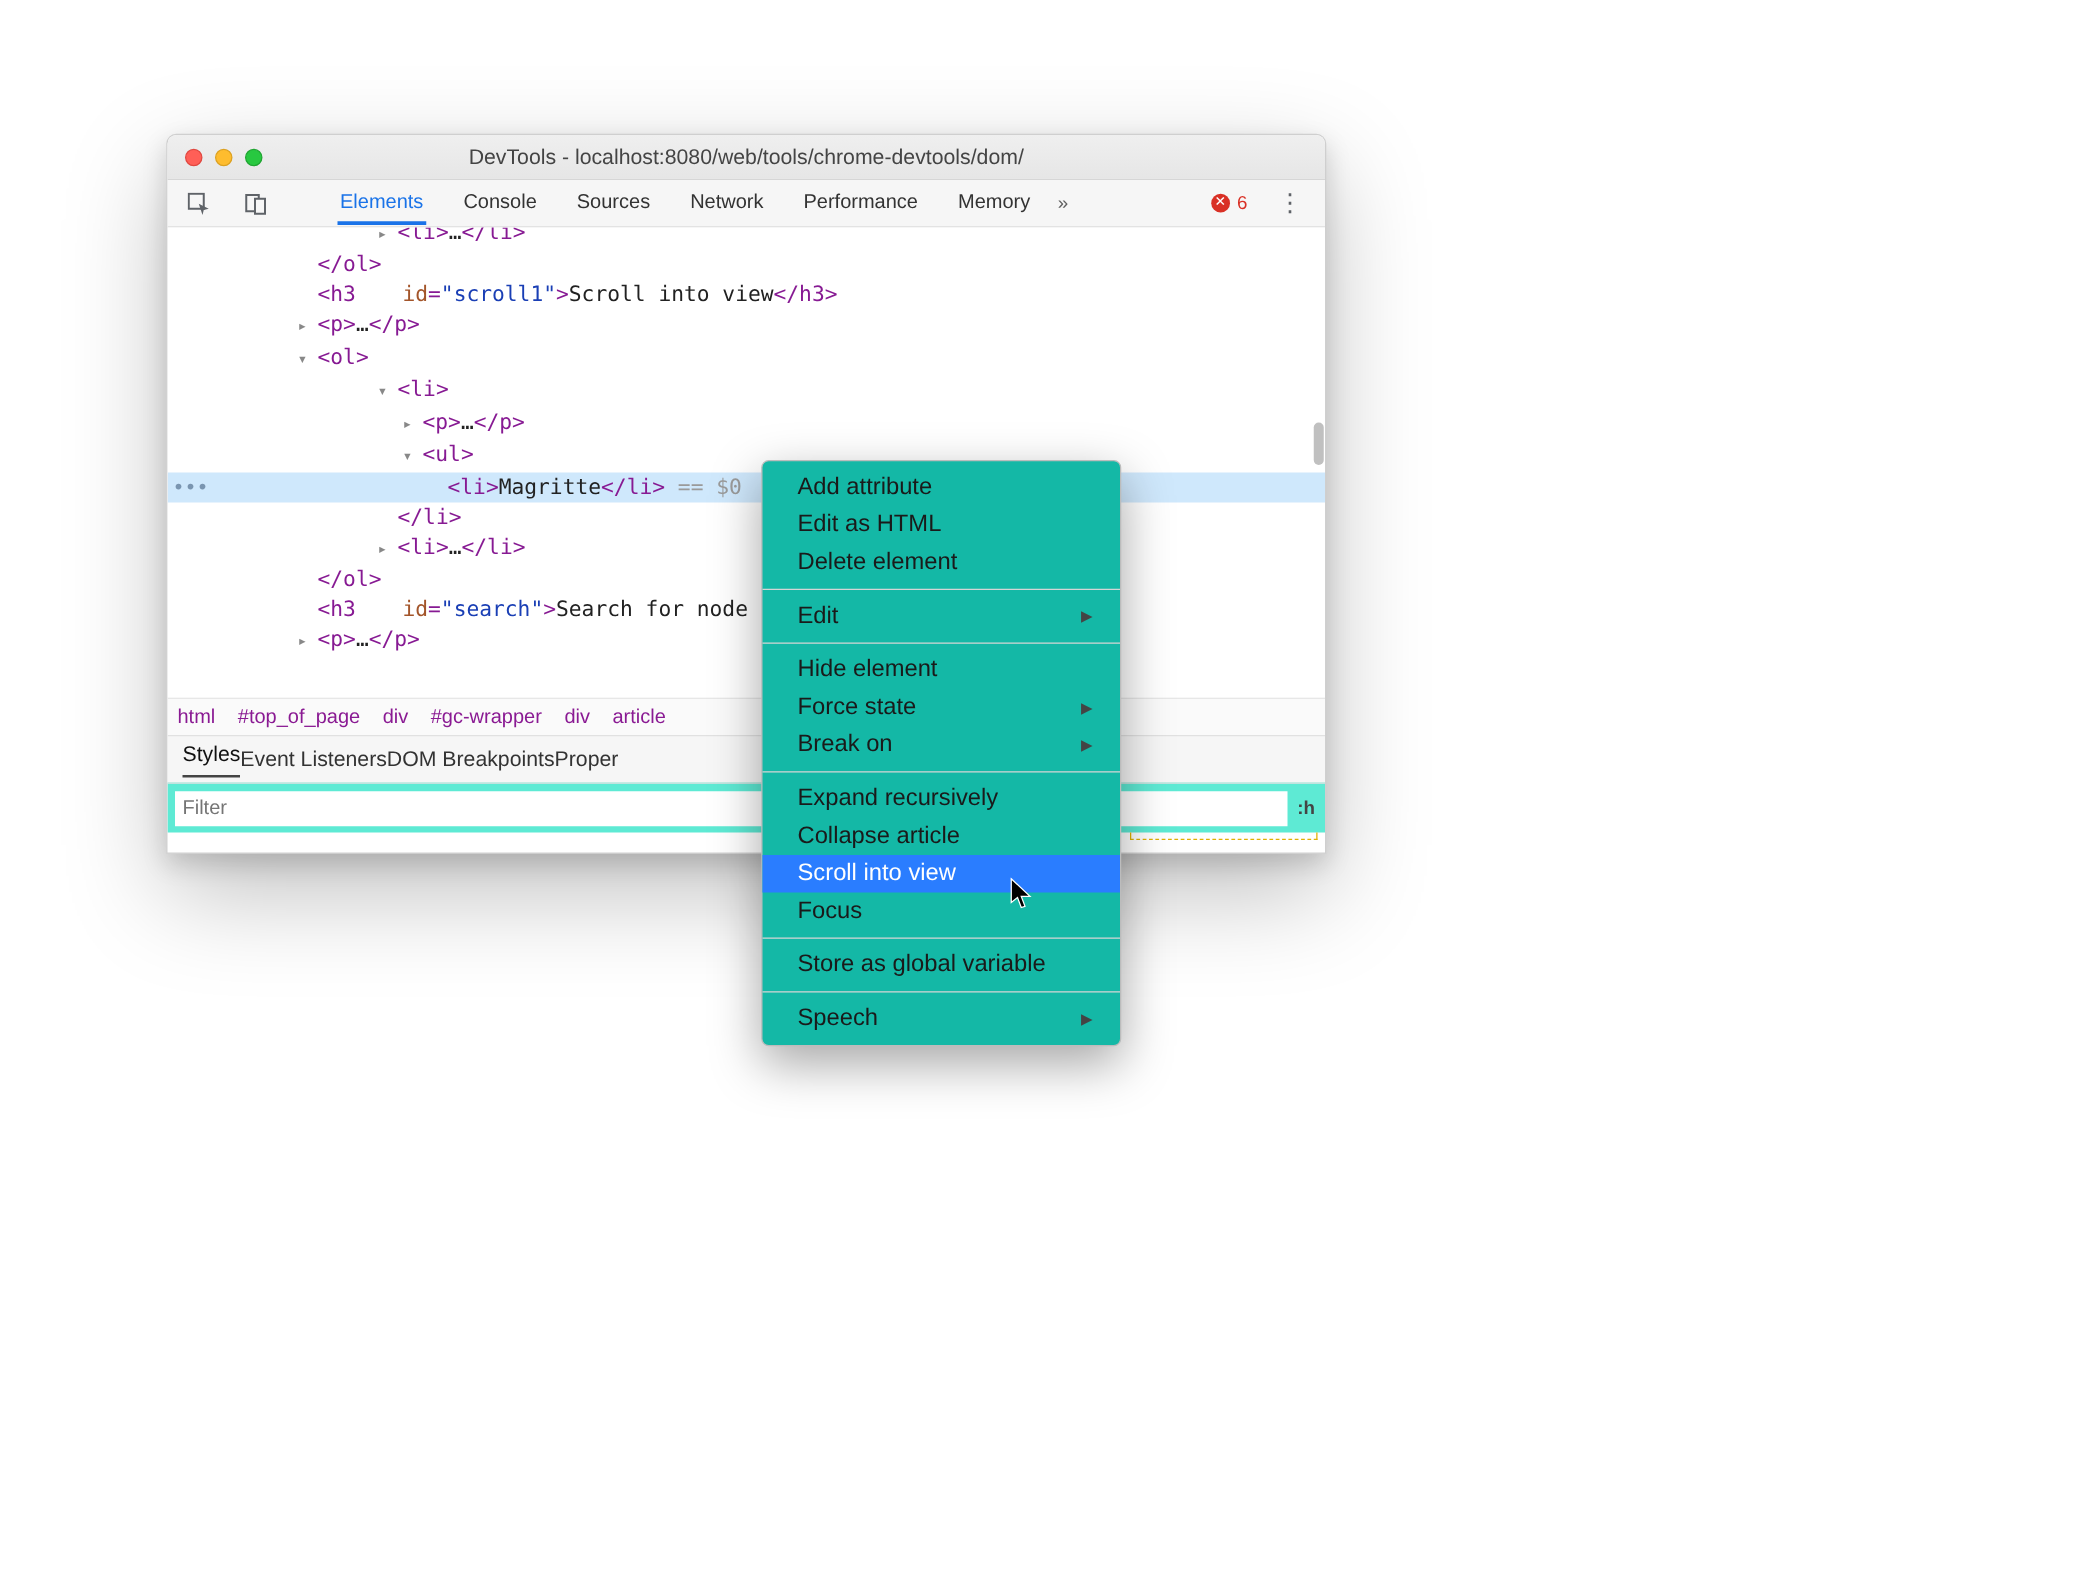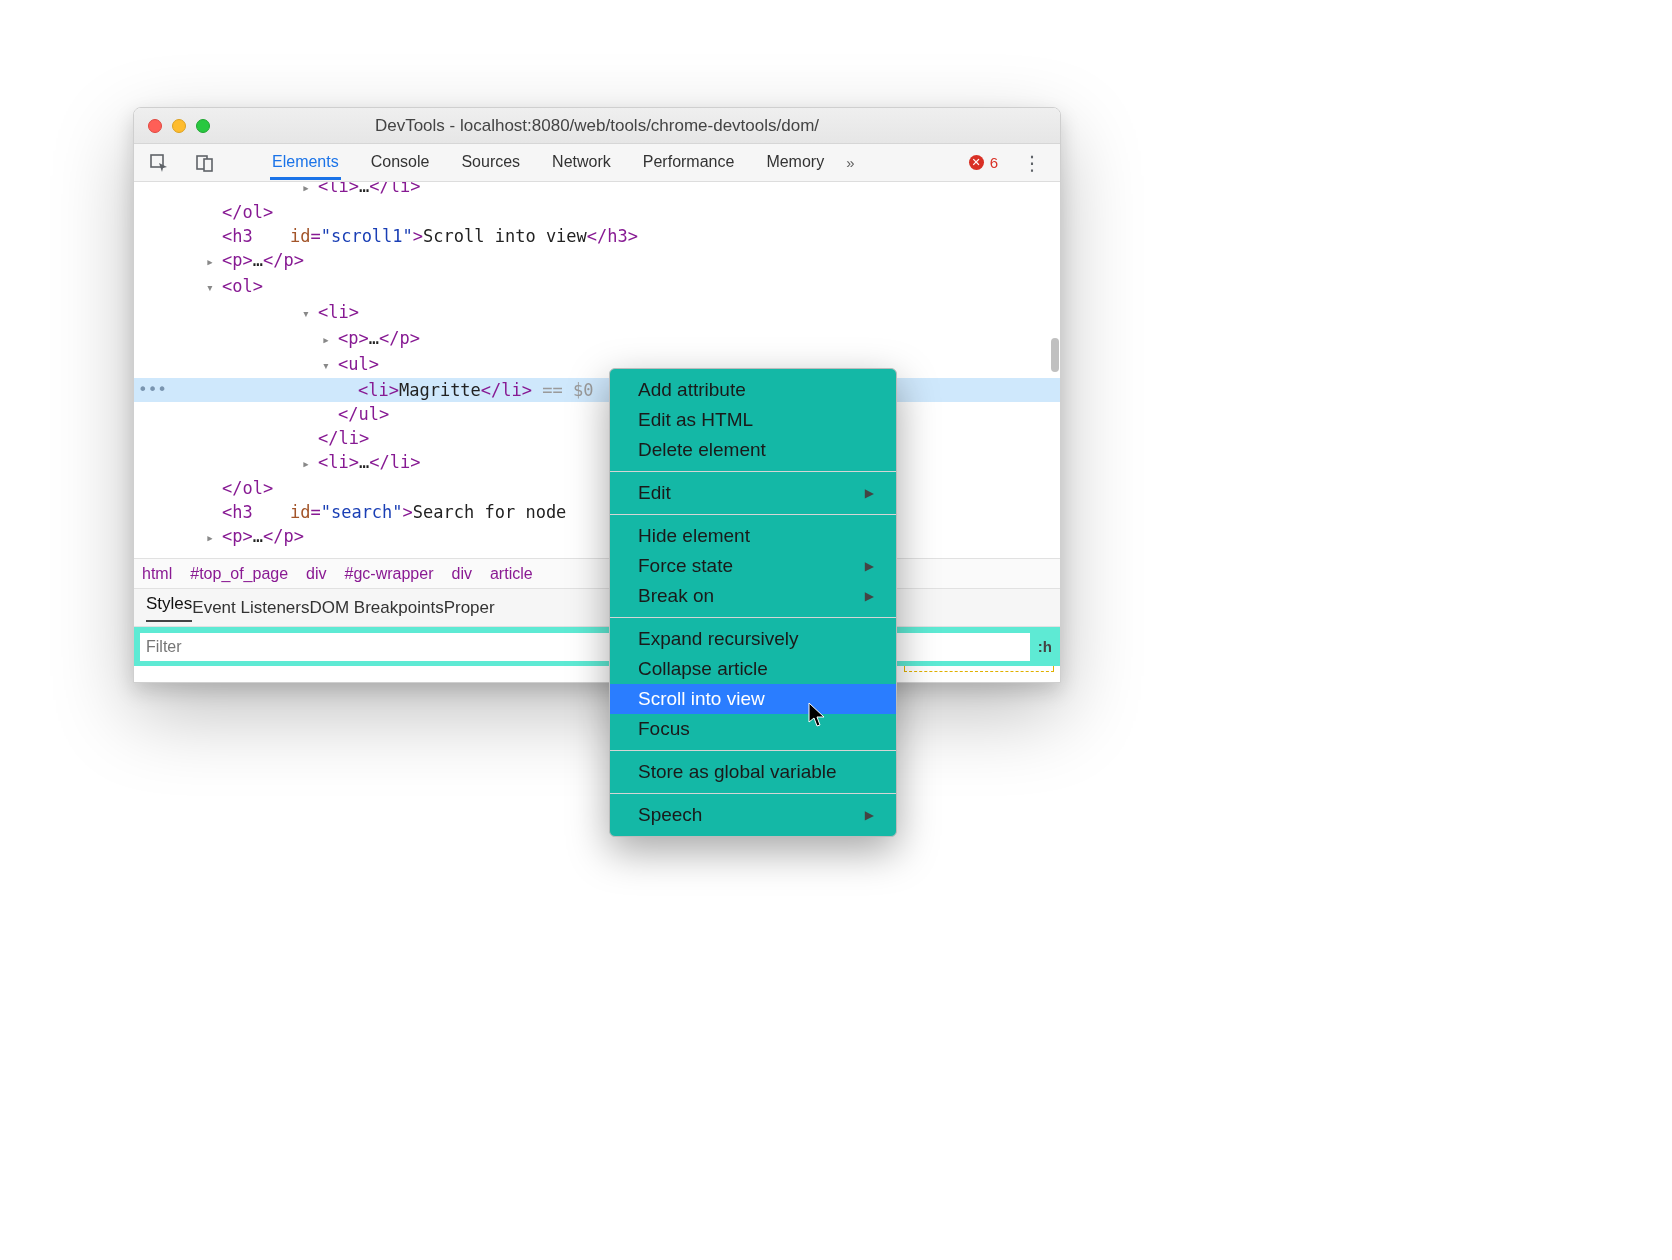--- a/index.html
+++ b/index.html
@@ -61,21 +61,21 @@
     font-family: Menlo, Monaco, Consolas, monospace;
     font-size: 17px;
     line-height: 24px;
     height: 376px;
     position:relative;
     overflow:hidden;
     background:#fff;
   }
   .dom-inner { position:absolute; top:-8px; left:0; right:0; }
   .ln { white-space:pre; padding:0; }
-  .ind0 { padding-left: 88px; }
+  .ind0 { padding-left: 120px; }
   .ind1 { padding-left: 184px; }
   .ind2 { padding-left: 204px; }
   .ind3 { padding-left: 224px; }
   .collapsed::before { content:"▸"; color:#888; display:inline-block; width:16px; margin-left:-16px; font-size:13px;}
   .expanded::before  { content:"▾"; color:#888; display:inline-block; width:16px; margin-left:-16px; font-size:13px;}
   .tag { color:#871a93; }
   .attr { color:#a3552a;margin-left:27px; }
   .val { color:#1a3fb5; }
   .txt { color:#222; }
   .dim { color:#9a9a9a; }
@@ -197,21 +197,20 @@
     <div class="dom-inner">
       <div class="ln ind1 collapsed"><span class="tag">&lt;li&gt;</span><span class="txt">…</span><span class="tag">&lt;/li&gt;</span></div>
       <div class="ln ind0"><span class="tag">&lt;/ol&gt;</span></div>
       <div class="ln ind0"><span class="tag">&lt;h3 </span><span class="attr">id</span><span class="tag">=</span><span class="val">"scroll1"</span><span class="tag">&gt;</span><span class="txt">Scroll into view</span><span class="tag">&lt;/h3&gt;</span></div>
       <div class="ln ind0 collapsed"><span class="tag">&lt;p&gt;</span><span class="txt">…</span><span class="tag">&lt;/p&gt;</span></div>
       <div class="ln ind0 expanded"><span class="tag">&lt;ol&gt;</span></div>
       <div class="ln ind1 expanded"><span class="tag">&lt;li&gt;</span></div>
       <div class="ln ind2 collapsed"><span class="tag">&lt;p&gt;</span><span class="txt">…</span><span class="tag">&lt;/p&gt;</span></div>
       <div class="ln ind2 expanded"><span class="tag">&lt;ul&gt;</span></div>
       <div class="ln ind3 hl-row"><span class="gutter-dots">•••</span><span class="tag">&lt;li&gt;</span><span class="txt">Magritte</span><span class="tag">&lt;/li&gt;</span><span class="dim"> == $0</span></div>
-      <div class="ln ind2"><span class="tag">&lt;/ul&gt;</span></div>
       <div class="ln ind1"><span class="tag">&lt;/li&gt;</span></div>
       <div class="ln ind1 collapsed"><span class="tag">&lt;li&gt;</span><span class="txt">…</span><span class="tag">&lt;/li&gt;</span></div>
       <div class="ln ind0"><span class="tag">&lt;/ol&gt;</span></div>
       <div class="ln ind0"><span class="tag">&lt;h3 </span><span class="attr">id</span><span class="tag">=</span><span class="val">"search"</span><span class="tag">&gt;</span><span class="txt">Search for node</span></div>
       <div class="ln ind0 collapsed"><span class="tag">&lt;p&gt;</span><span class="txt">…</span><span class="tag">&lt;/p&gt;</span></div>
     </div>
     <div class="scroll-thumb"></div>
   </div>
 
   <div class="breadcrumbs">

